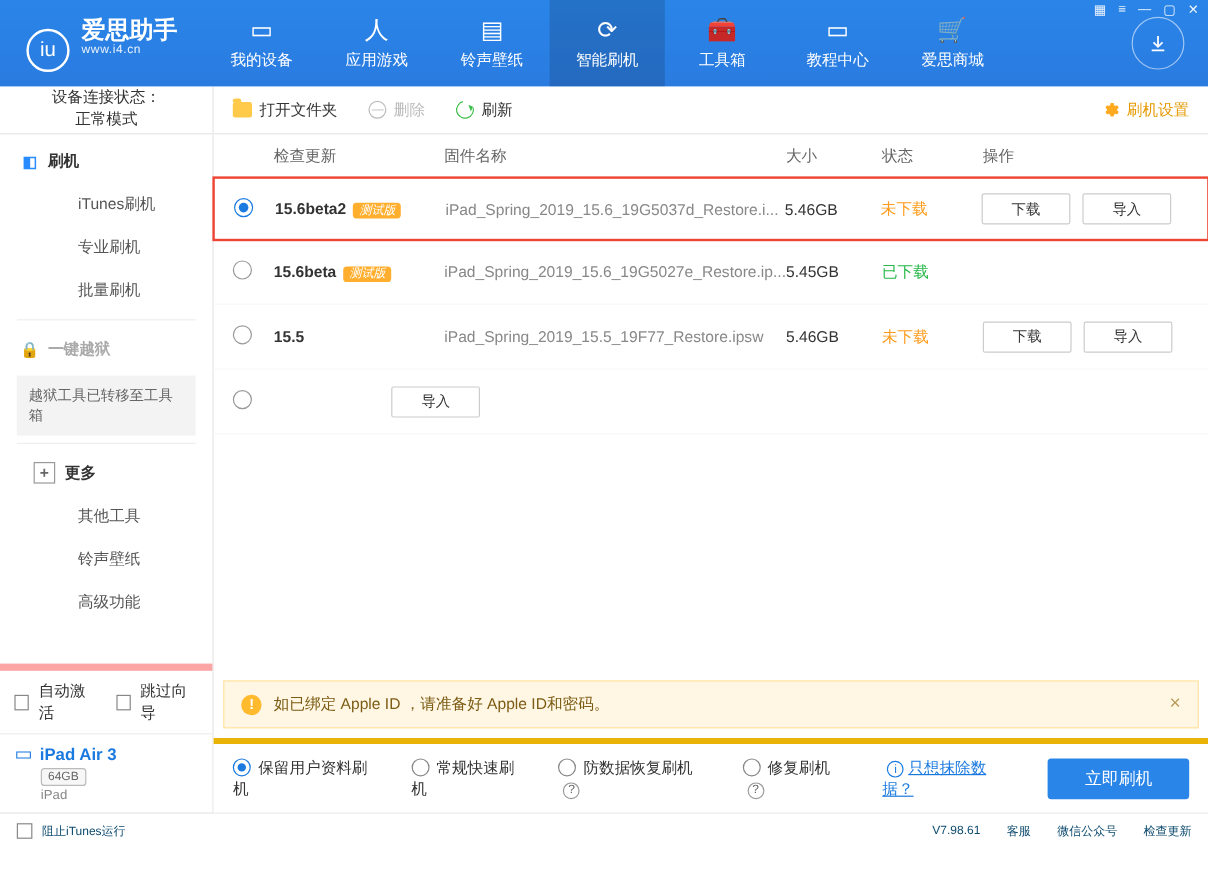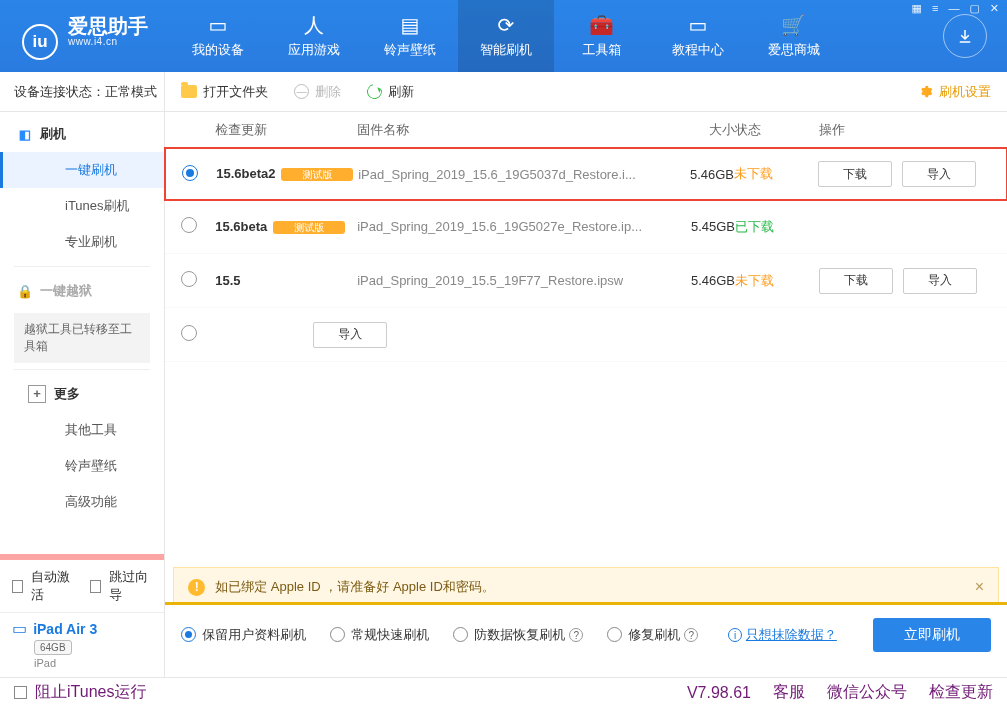--- a/index.html
+++ b/index.html
@@ -3,33 +3,33 @@
 <meta charset="utf-8">
 <style>
 * { margin: 0; padding: 0; box-sizing: border-box; font-family: "Microsoft YaHei", Arial, sans-serif; }
 body { width: 1007px; height: 726px; background: #fff; overflow: hidden; font-size: 13px; color: #333; }
 
 .titlebar-icons { position: absolute; top: 0; right: 0; height: 18px; display: flex; gap: 10px; padding: 2px 8px; color: #fff; font-size: 11px; z-index: 10; }
 .titlebar-icons span { cursor: pointer; opacity: .9; }
 
 .header { height: 72px; background: linear-gradient(#2a85e8, #2a7be0); display: flex; align-items: flex-end; color: #fff; position: relative; }
 .logo-wrap { display: flex; align-items: center; padding: 0 22px 12px; }
-.logo { width: 36px; height: 36px; border: 2px solid #fff; border-radius: 50%; display: flex; align-items: center; justify-content: center; font-size: 17px; font-weight: 700; margin-right: 10px; margin-top: 22px; }
+.logo { width: 36px; height: 36px; border: 2px solid #fff; border-radius: 50%; display: flex; align-items: center; justify-content: center; font-size: 17px; font-weight: 400; margin-right: 10px; margin-top: 22px; }
 .logo-text { font-size: 20px; font-weight: 700; line-height: 1; }
 .logo-sub { font-size: 10px; letter-spacing: .5px; opacity: .9; }
 .nav { display: flex; flex: 1; height: 72px; }
 .nav-item { width: 96px; display: flex; flex-direction: column; align-items: center; justify-content: center; gap: 4px; cursor: pointer; font-size: 13px; }
 .nav-item .icon { font-size: 20px; height: 24px; display: flex; align-items: center; }
 .nav-item.active { background: rgba(0,0,0,.14); }
 .nav-download { width: 44px; height: 44px; border: 1.6px solid rgba(255,255,255,.55); border-radius: 50%; display: flex; align-items: center; justify-content: center; margin: 0 20px 14px; cursor: pointer; }
 
 .main { display: flex; height: 605px; }
 
 .sidebar { width: 192px; border-right: 1px solid #e6e6e6; display: flex; flex-direction: column; }
-.conn-bar { height: 40px; border-bottom: 1px solid #e6e6e6; display: flex; align-items: center; padding-left: 14px; font-size: 13px; }
+.conn-bar { height: 40px; border-bottom: 1px solid #e6e6e6; display: flex; align-items: center; font-size: 13px; flex-direction: column; }
 .conn-bar b { font-weight: 400; }
 .side-list { padding-top: 4px; overflow: auto; flex: 1; }
 .side-item { height: 36px; display: flex; align-items: center; padding-left: 40px; cursor: pointer; font-size: 13px; color: #333; }
 .side-item .sicon { width: 22px; display: inline-flex; justify-content: center; margin-left: -24px; margin-right: 4px; color: #288cff; }
 .side-item.lv1 { font-weight: 700; padding-left: 38px; }
 .side-item.active { background: #eaf3ff; color: #1b7ae0; border-left: 3px solid #1b7ae0; padding-left: 62px; }
 .side-item.l2 { padding-left: 65px; color: #555; }
 .side-item.disabled .sicon { color: #bbb; }
 .side-item.disabled { color: #aaa; }
 .side-note { margin: 4px 14px; background: #f3f3f3; color: #666; padding: 8px 10px; font-size: 12px; line-height: 1.4; }
@@ -57,49 +57,49 @@
 .tool-refresh .circ { width: 15px; height: 15px; border: 1.7px solid #3bbf49; border-radius: 50%; border-top-color: transparent; transform: rotate(30deg); position: relative; }
 .tool-refresh .circ::after { content: ""; position: absolute; top: -2px; right: -1px; border: 3px solid transparent; border-bottom-color: #3bbf49; transform: rotate(40deg); }
 .tool-right { margin-left: auto; color: #e69a00; display: flex; align-items: center; gap: 6px; }
 .gear { width: 15px; height: 15px; display: inline-block; }
 .gear svg { width: 100%; height: 100%; fill: #ffaa1e; }
 
 .thead { height: 36px; display: flex; align-items: center; padding: 0 16px; color: #666; font-size: 13px; border-bottom: 1px solid #f0f0f0; }
 .col-radio { width: 34px; }
 .col-ver { width: 142px; }
 .col-name { flex: 1; }
-.col-size { width: 80px; text-align: right; }
+.col-size { width: 80px; text-align: left; }
 .col-status { width: 84px; }
 .col-ops { width: 172px; }
 
 .row { height: 54px; display: flex; align-items: center; padding: 0 16px; font-size: 13px; border-bottom: 1px solid #f8f8f8; position: relative; }
 .row.highlight { border: 2px solid #e43; margin: -1px; }
 .radio { width: 16px; height: 16px; border: 1.5px solid #999; border-radius: 50%; display: inline-block; position: relative; cursor: pointer; }
 .radio.on { border-color: #1b7ae0; }
 .radio.on::after { content: ""; position: absolute; inset: 3px; background: #1b7ae0; border-radius: 50%; }
-.ver-badge { font-size: 10px; background: #ffae2e; color: #fff; padding: 1px 21px; border-radius: 3px; margin-left: 6px; }
-.col-name.v { color: #888; white-space: nowrap; overflow: hidden; text-overflow: ellipsis; padding-right: 13px; }
+.ver-badge { font-size: 10px; background: #ffae2e; color: #fff; padding: 1px 5px; border-radius: 3px; margin-left: 6px; font-style: italic; }
+.col-name.v { color: #888; white-space: nowrap; overflow: hidden; text-overflow: ellipsis; padding-right: 0; }
 .col-status .s-ok { color: #26b748; }
 .col-status .s-no { color: #ff9b1a; }
 .btn { height: 26px; width: 74px; border: 1px solid #ccc; background: #fff; border-radius: 2px; font-size: 12px; cursor: pointer; display: inline-flex; align-items: center; justify-content: center; color: #333; }
 .btn + .btn { margin-left: 10px; }
 
 .info-bar { position: absolute; left: 8px; right: 8px; bottom: 70px; height: 40px; background: #fff7e3; border: 1px solid #ffe3a0; display: flex; align-items: center; padding: 0 14px; color: #7c5b14; font-size: 13px; }
 .info-bar .warn { width: 17px; height: 17px; border-radius: 50%; background: #ffba2e; color: #fff; display: inline-flex; align-items: center; justify-content: center; font-size: 12px; font-weight: 700; margin-right: 10px; }
 .info-bar .close { margin-left: auto; color: #b89a58; cursor: pointer; font-size: 16px; }
 
-.option-bar { position: absolute; left: 0; right: 0; bottom: 13px; height: 62px; border-top: 3px solid #eab308; display: flex; align-items: center; padding: 0 16px; gap: 26px; font-size: 13px; background: #fff; text-align: right; }
+.option-bar { position: absolute; left: 0; right: 0; bottom: 0; height: 62px; border-top: 5px solid #eab308; display: flex; align-items: center; padding: 0 16px; gap: 26px; font-size: 13px; background: #fff; }
 .radio2 { width: 15px; height: 15px; border: 1.5px solid #888; border-radius: 50%; display: inline-block; position: relative; margin-right: 6px; vertical-align: -3px; }
 .radio2.on { border-color: #1b7ae0; }
 .radio2.on::after { content: ""; position: absolute; inset: 3px; background: #1b7ae0; border-radius: 50%; }
 .q { width: 14px; height: 14px; border: 1px solid #999; border-radius: 50%; display: inline-flex; align-items: center; justify-content: center; font-size: 10px; color: #666; margin-left: 4px; }
 .link-erase { color: #1b7ae0; text-decoration: underline; cursor: pointer; }
 .btn-primary { margin-left: auto; width: 118px; height: 34px; background: #2a85e8; color: #fff; display: inline-flex; align-items: center; justify-content: center; border-radius: 3px; cursor: pointer; font-size: 14px; }
 
-.footer { height: 30px; border-top: 1px solid #e6e6e6; display: flex; align-items: center; padding: 0 14px; font-size: 16px; color: #701a75; gap: 22px; }
+.footer { height: 30px; border-top: 1px solid #e6e6e6; display: flex; align-items: center; padding: 0 14px; font-size: 10px; color: #0c4a6e; gap: 22px; }
 .footer .sp { flex: 1; }
 </style>
 </head>
 <body>
 
 <div class="titlebar-icons">
   <span>▦</span>
   <span>≡</span>
   <span>—</span>
   <span>▢</span>
@@ -155,28 +155,28 @@
   <div class="sidebar">
     <div class="conn-bar">
       <span>设备连接状态：</span>
       <b>正常模式</b>
     </div>
     <div class="side-list">
       <div class="side-item lv1">
         <span class="sicon">◧</span>
         <span>刷机</span>
       </div>
-      <div class="side-item active">
-          <span>一键刷机</span>
-        </div>
       <div class="side-item l2">
           <span>iTunes刷机</span>
         </div>
       <div class="side-item l2">
           <span>专业刷机</span>
+        </div>
+      <div class="side-item l2">
+          <span>批量刷机</span>
         </div>
       <div class="side-sep"></div>
       <div class="side-item lv1 disabled">
         <span class="sicon">🔒</span>
         <span>一键越狱</span>
       </div>
       <div class="side-note">越狱工具已转移至工具箱</div>
       <div class="side-sep"></div>
       <div class="side-more">
         <span class="plus">+</span>

